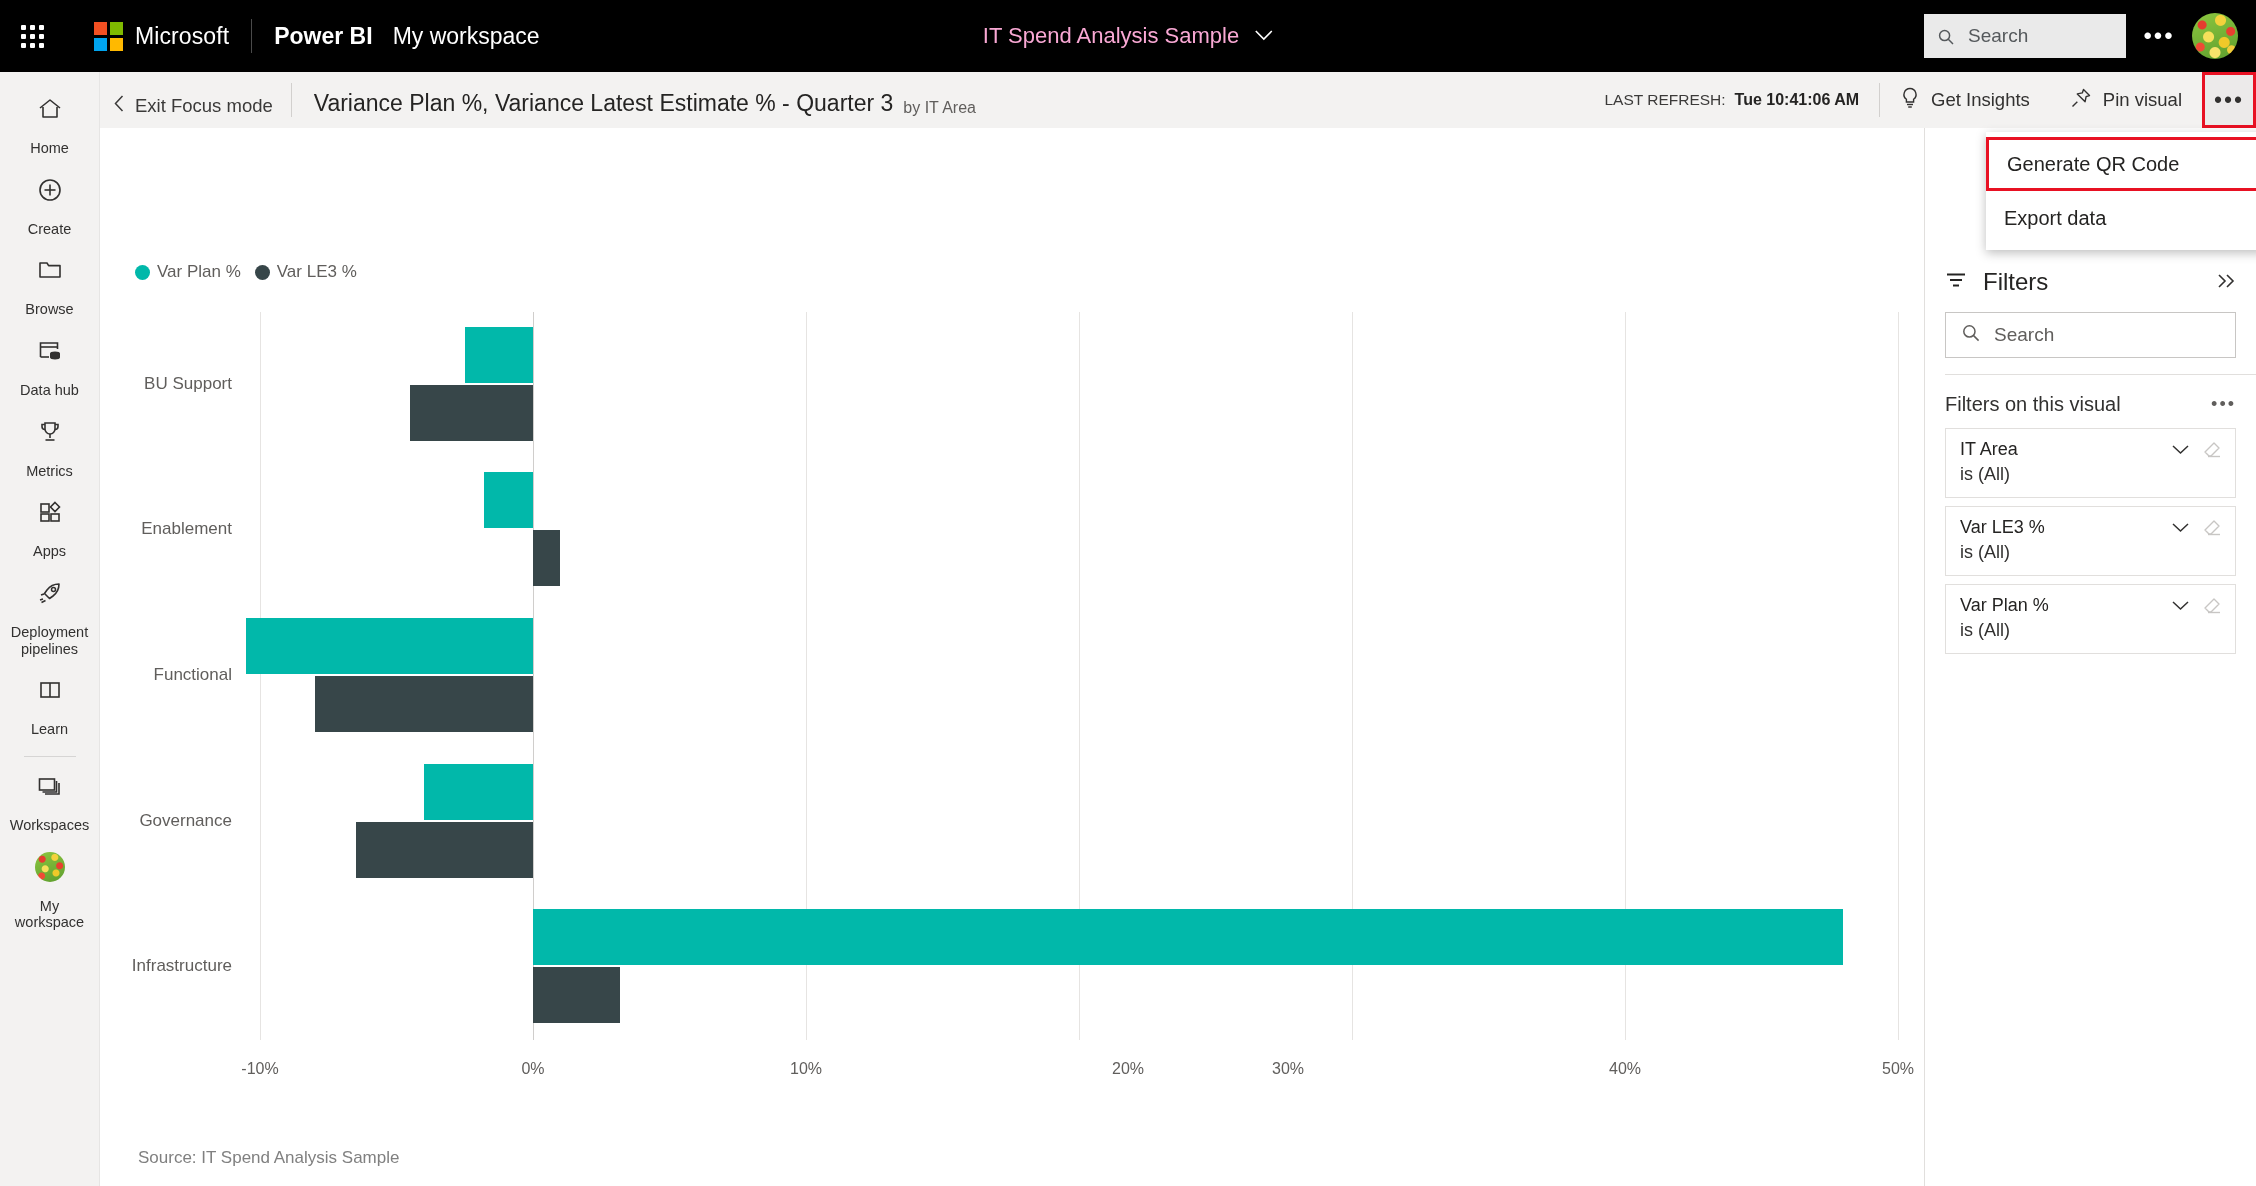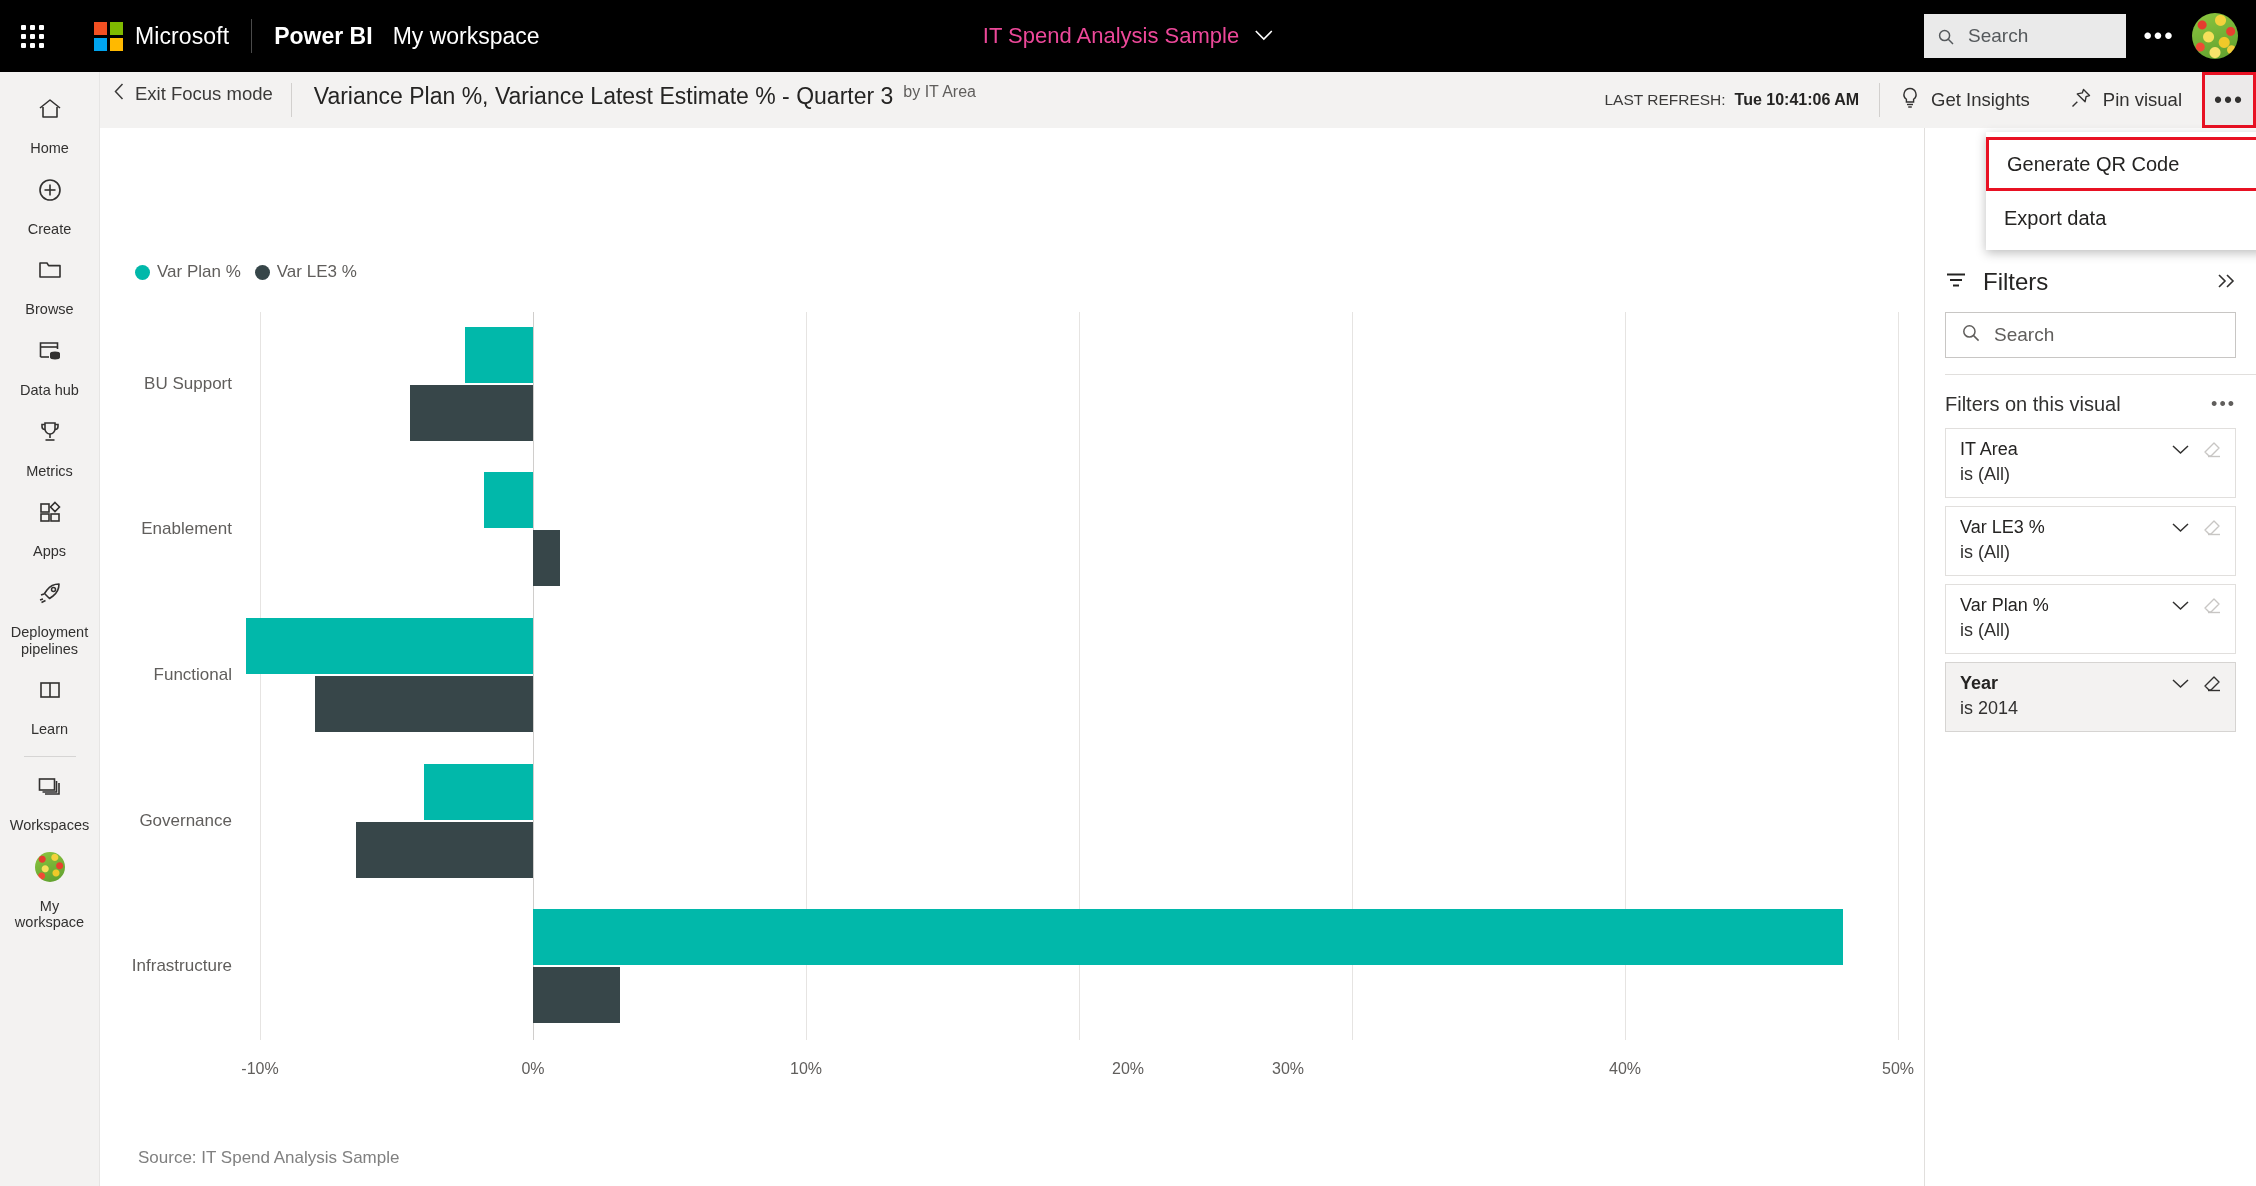--- a/index.html
+++ b/index.html
@@ -22,21 +22,21 @@
   .msq1 { background: #F25022; } .msq2 { background: #7FBA00; }
   .msq3 { background: #00A4EF; } .msq4 { background: #FFB900; }
   .ms-word { color: #ffffff; font-size: 23px; letter-spacing: .1px; }
   .hdr-divider { width: 1px; height: 34px; background: #4a4a4a; margin: 0 22px; }
   .pbi-word { color: #ffffff; font-size: 23px; font-weight: bold; }
   .ws-word { color: #ffffff; font-size: 23px; margin-left: 20px; }
   .report-title-wrap {
     position: absolute; left: 50%; transform: translateX(-50%);
     display: flex; align-items: center; gap: 16px; cursor: pointer;
   }
-  .report-title { color: #ec4899; font-size: 22px; }
+  .report-title { color: #f9a8d4; font-size: 22px; }
   .chev { color: #ffffff; font-size: 16px; line-height: 1; }
   .topbar-right {
     position: absolute; right: 18px; display: flex; align-items: center; gap: 10px;
   }
   .search-box {
     width: 202px; height: 44px; background: #eaeaea; display: flex;
     align-items: center; gap: 14px; padding: 0 14px; cursor: text;
   }
   .search-box .mag { width: 16px; height: 16px; }
   .search-box span { color: #55595c; font-size: 19px; }
@@ -79,21 +79,21 @@
       radial-gradient(circle at 34% 56%, #f6e05a 0 3px, transparent 4px),
       radial-gradient(circle at 70% 70%, #f0c929 0 3px, transparent 4px),
       radial-gradient(circle at 22% 80%, #ef4b35 0 3px, transparent 4px),
       linear-gradient(160deg, #8cc63f, #5e9e2e);
   }
   
   .cmdbar {
     position: absolute; top: 72px; left: 100px; width: 2156px; height: 56px;
     background: #f3f2f1; display: flex; align-items: center;
   }
-  .cmd-left { display: flex; align-items: flex-start; }
+  .cmd-left { display: flex; align-items: flex-end; }
   .exit-focus {
     display: flex; align-items: center; gap: 11px; padding: 0 18px 0 14px;
     color: #3b3a39; font-size: 18.5px; cursor: pointer;
   }
   .cmd-sep { width: 1px; height: 34px; background: #d2d0ce; }
   .visual-title { margin-left: 22px; font-size: 23px; color: #252423; }
   .visual-by { margin-left: 10px; font-size: 16px; color: #605e5c; }
   .cmd-right { margin-left: auto; display: flex; align-items: center; height: 56px; }
   .refresh-wrap { display: flex; align-items: flex-start; gap: 9px; padding-right: 20px; }
   .refresh-lbl { font-size: 15.5px; color: #3b3a39; }
@@ -501,28 +501,13 @@
         </svg>
     </span>
     <span class="ferase">
       <svg width="22" height="20" viewBox="0 0 22 20">
           <path d="M8 17l-4-4L13 4l5 5-8 8z" stroke="#c8c6c4" stroke-width="1.4" fill="none" stroke-linejoin="round"></path>
           <line x1="7" y1="17.5" x2="19" y2="17.5" stroke="#c8c6c4" stroke-width="1.4"></line>
         </svg>
     </span>
   </div>
 
-  <div class="filter-card active">
-    <div class="fname">Year</div>
-    <div class="fval">is 2014</div>
-    <span class="fchev">
-      <svg width="17" height="10" viewBox="0 0 17 10">
-          <path d="M1 1l7.5 7L16 1" stroke="#323130" stroke-width="1.5" fill="none"></path>
-        </svg>
-    </span>
-    <span class="ferase">
-      <svg width="22" height="20" viewBox="0 0 22 20">
-          <path d="M8 17l-4-4L13 4l5 5-8 8z" stroke="#323130" stroke-width="1.4" fill="none" stroke-linejoin="round"></path>
-          <line x1="7" y1="17.5" x2="19" y2="17.5" stroke="#323130" stroke-width="1.4"></line>
-        </svg>
-    </span>
-  </div>
 </div>
 
 </body></html>

